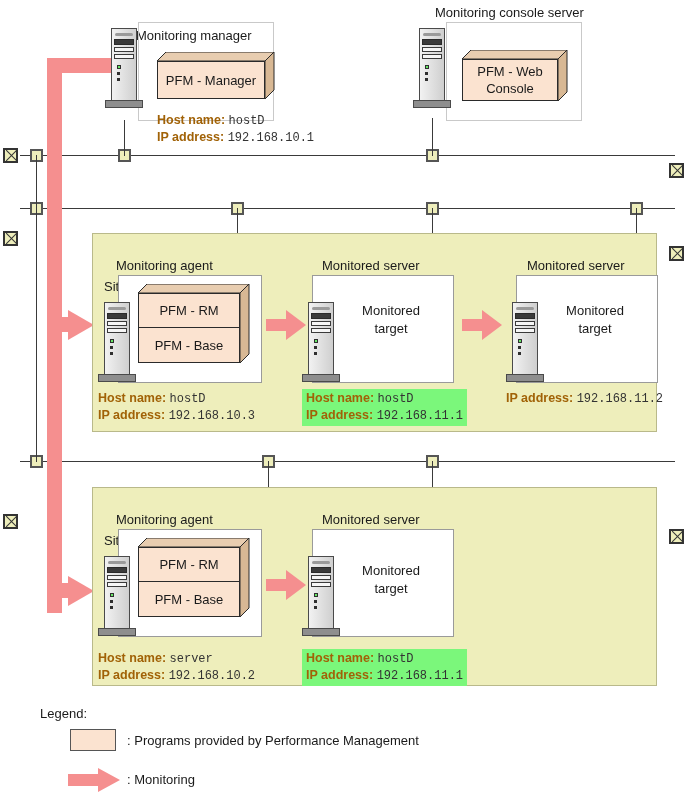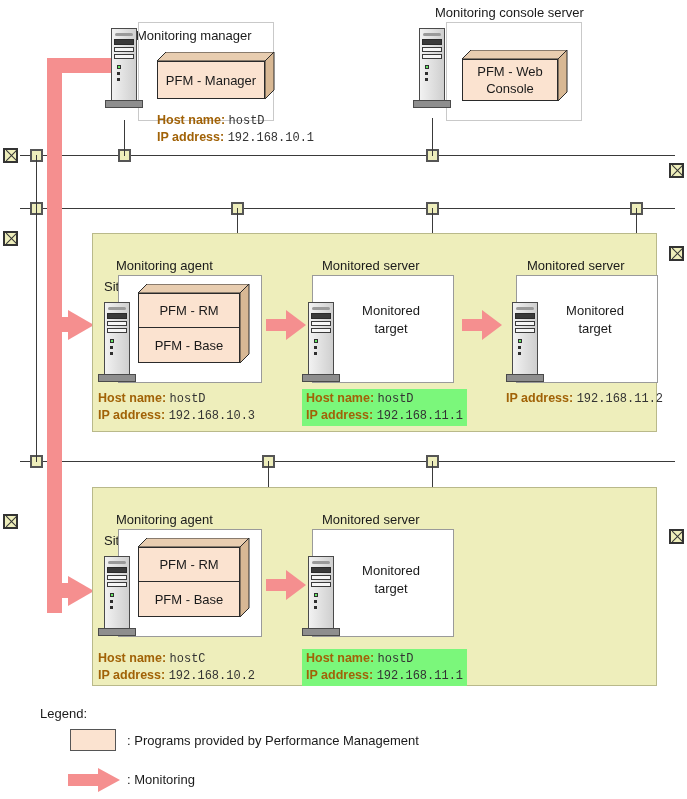--- a/index.html
+++ b/index.html
@@ -288,21 +288,21 @@
     <polygon points="0,9 9,0 111,0 102,9" fill="#e8cdb0" stroke="#2a2a2a" stroke-width="1"></polygon>
     <polygon points="102,9 111,0 111,70 102,79" fill="#d8b894" stroke="#2a2a2a" stroke-width="1"></polygon>
     <rect x="0.5" y="9.5" width="101" height="34" fill="#fbe3d0" stroke="#2a2a2a" stroke-width="1"></rect>
     <rect x="0.5" y="43.5" width="101" height="35" fill="#fbe3d0" stroke="#2a2a2a" stroke-width="1"></rect>
   </svg>
   <div style="position:absolute;left:0;top:9px;width:102px;height:34px;display:flex;align-items:center;justify-content:center;font-size:13px;">PFM - RM</div>
   <div style="position:absolute;left:0;top:44px;width:102px;height:34px;display:flex;align-items:center;justify-content:center;font-size:13px;">PFM - Base</div>
 </div>
 
 <div class="abs host" style="left:98px;top:650px;">
-  <div><b>Host name:</b> <span class="mono">hostC</span></div>
+  <div><b>Host name:</b> <span class="mono">server</span></div>
   <div><b>IP address:</b> <span class="mono">192.168.10.2</span></div>
 </div>
 
 <svg class="abs" style="left:266px;top:570px;" width="40" height="30">
   <polygon points="0,9 20,9 20,0 40,15 20,30 20,21 0,21" fill="#f58f8f"></polygon>
 </svg>
 
 <div class="abs lbl" style="left:322px;top:512px;">Monitored server</div>
 <div class="abs panel" style="left:312px;top:529px;width:140px;height:106px;"></div>
 <div class="abs" style="left:330px;top:560px;width:122px;height:40px;display:flex;flex-direction:column;align-items:center;justify-content:center;font-size:13px;line-height:18px;">

